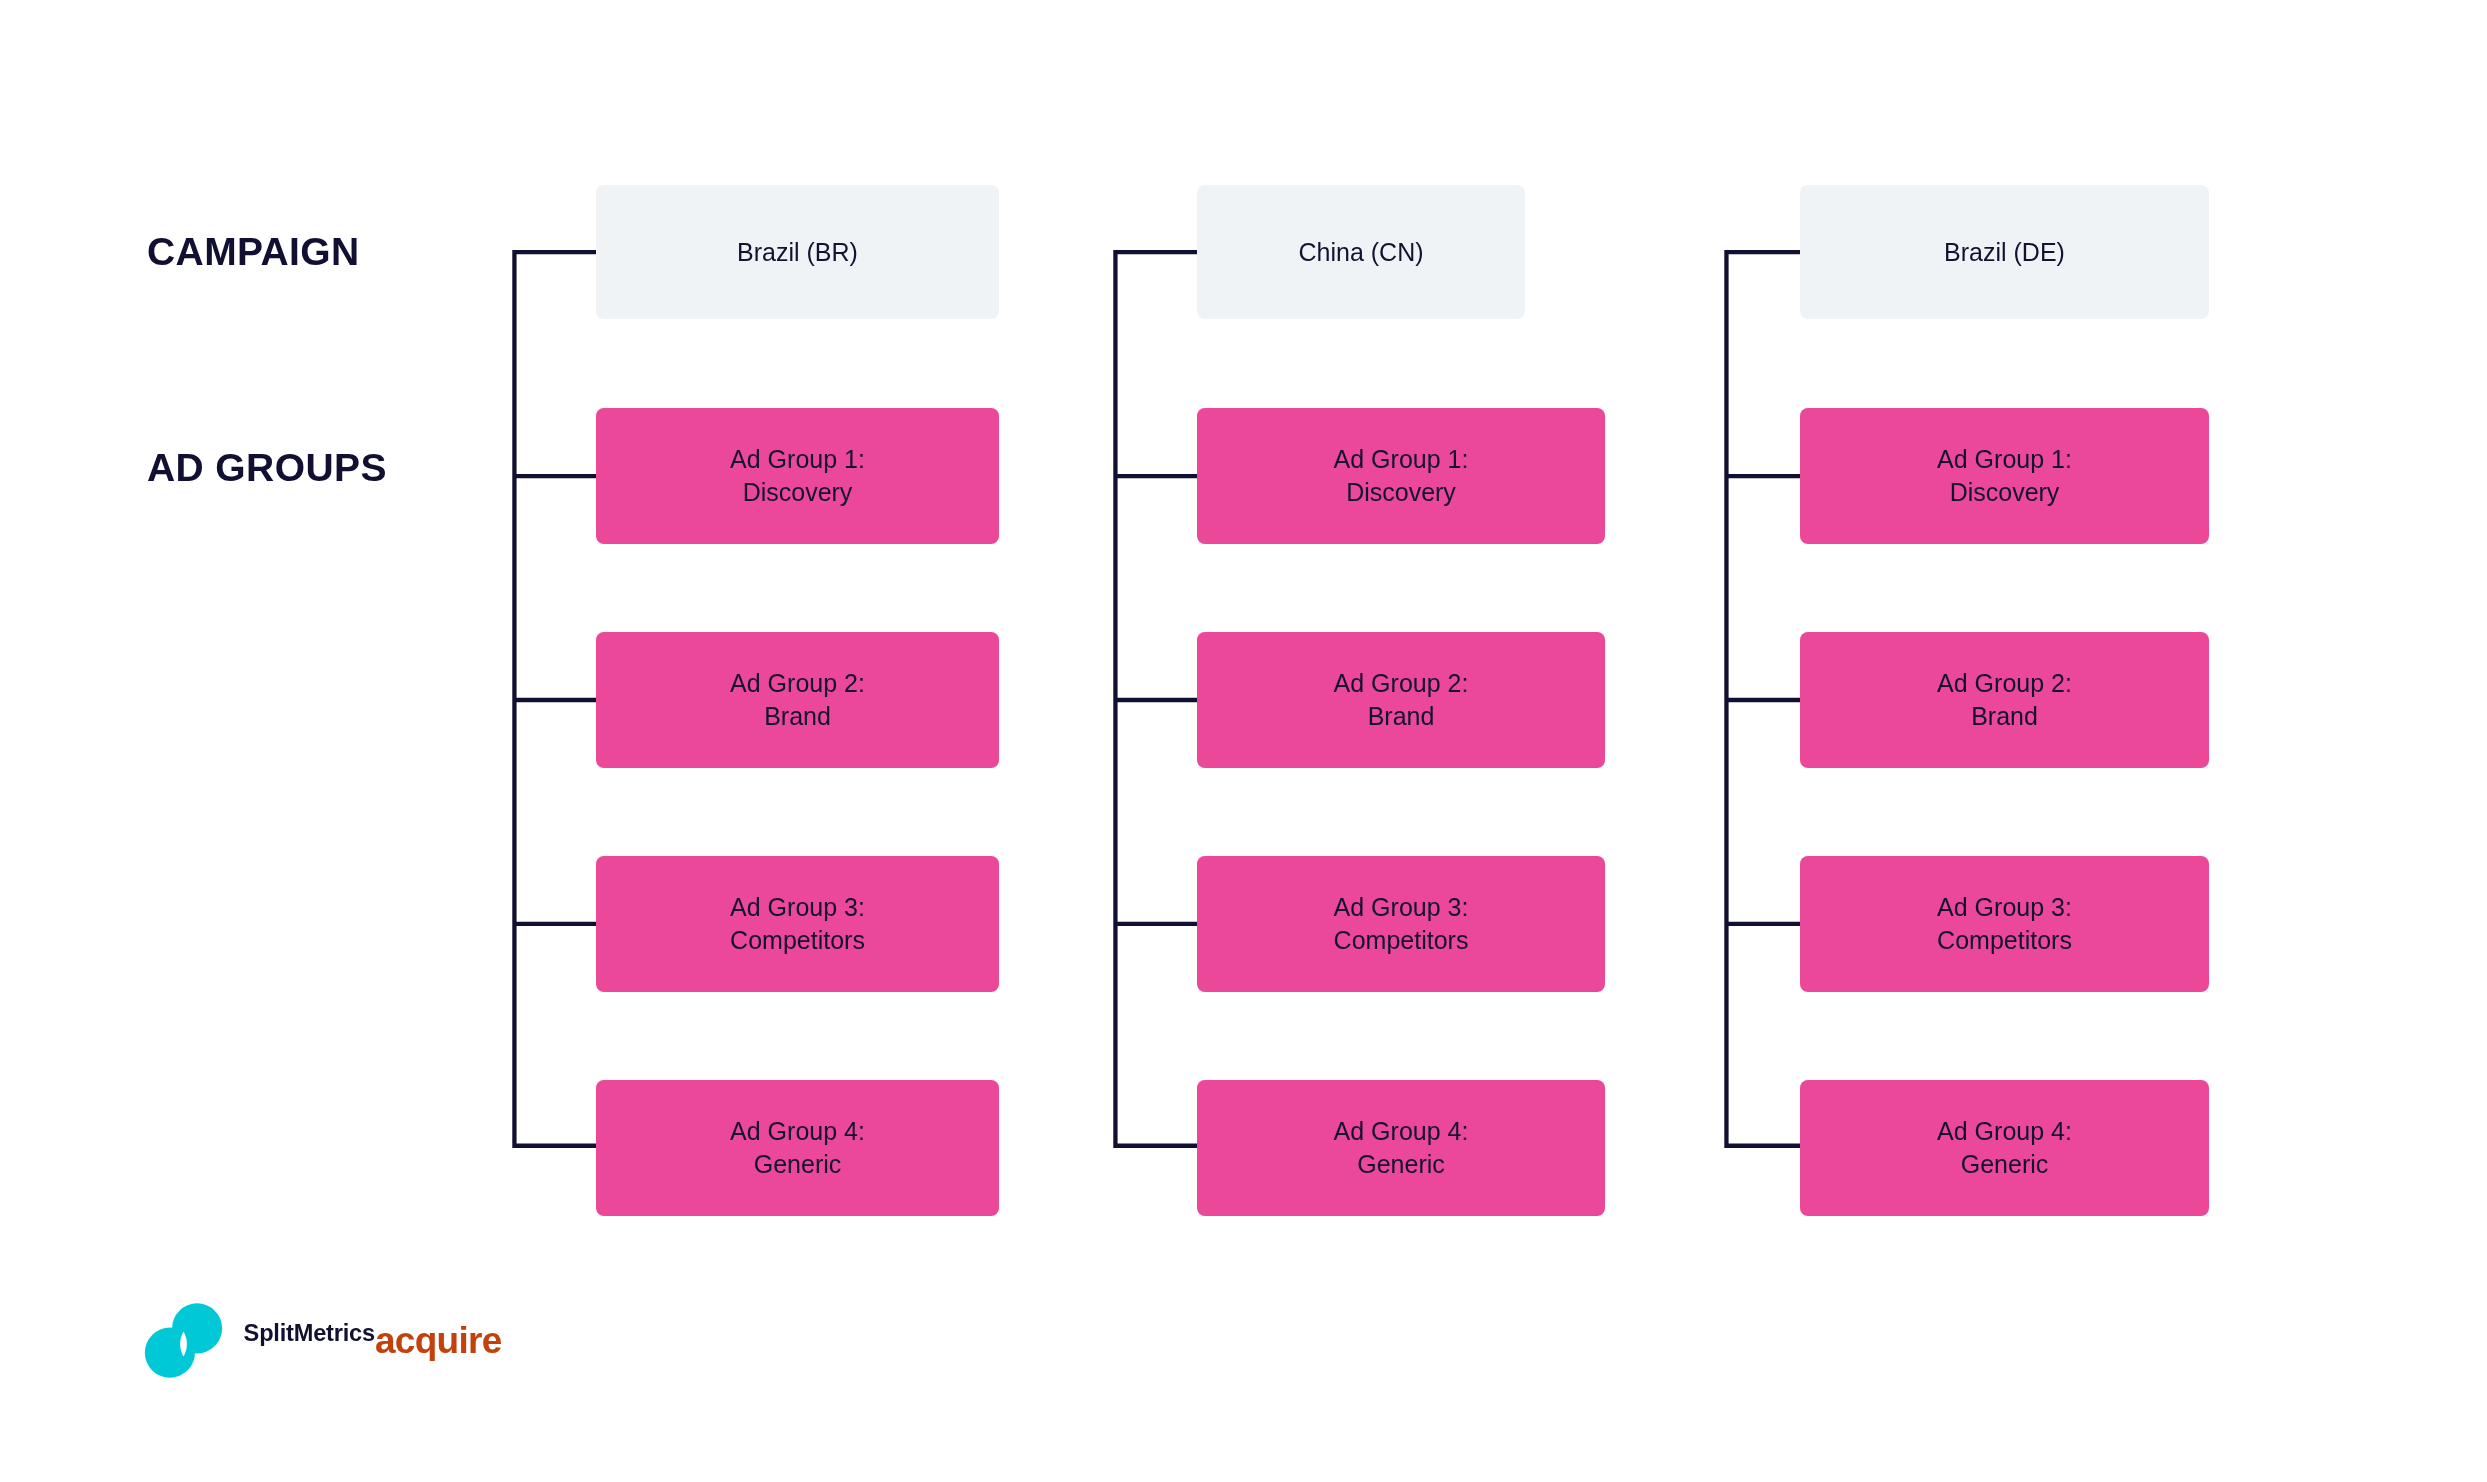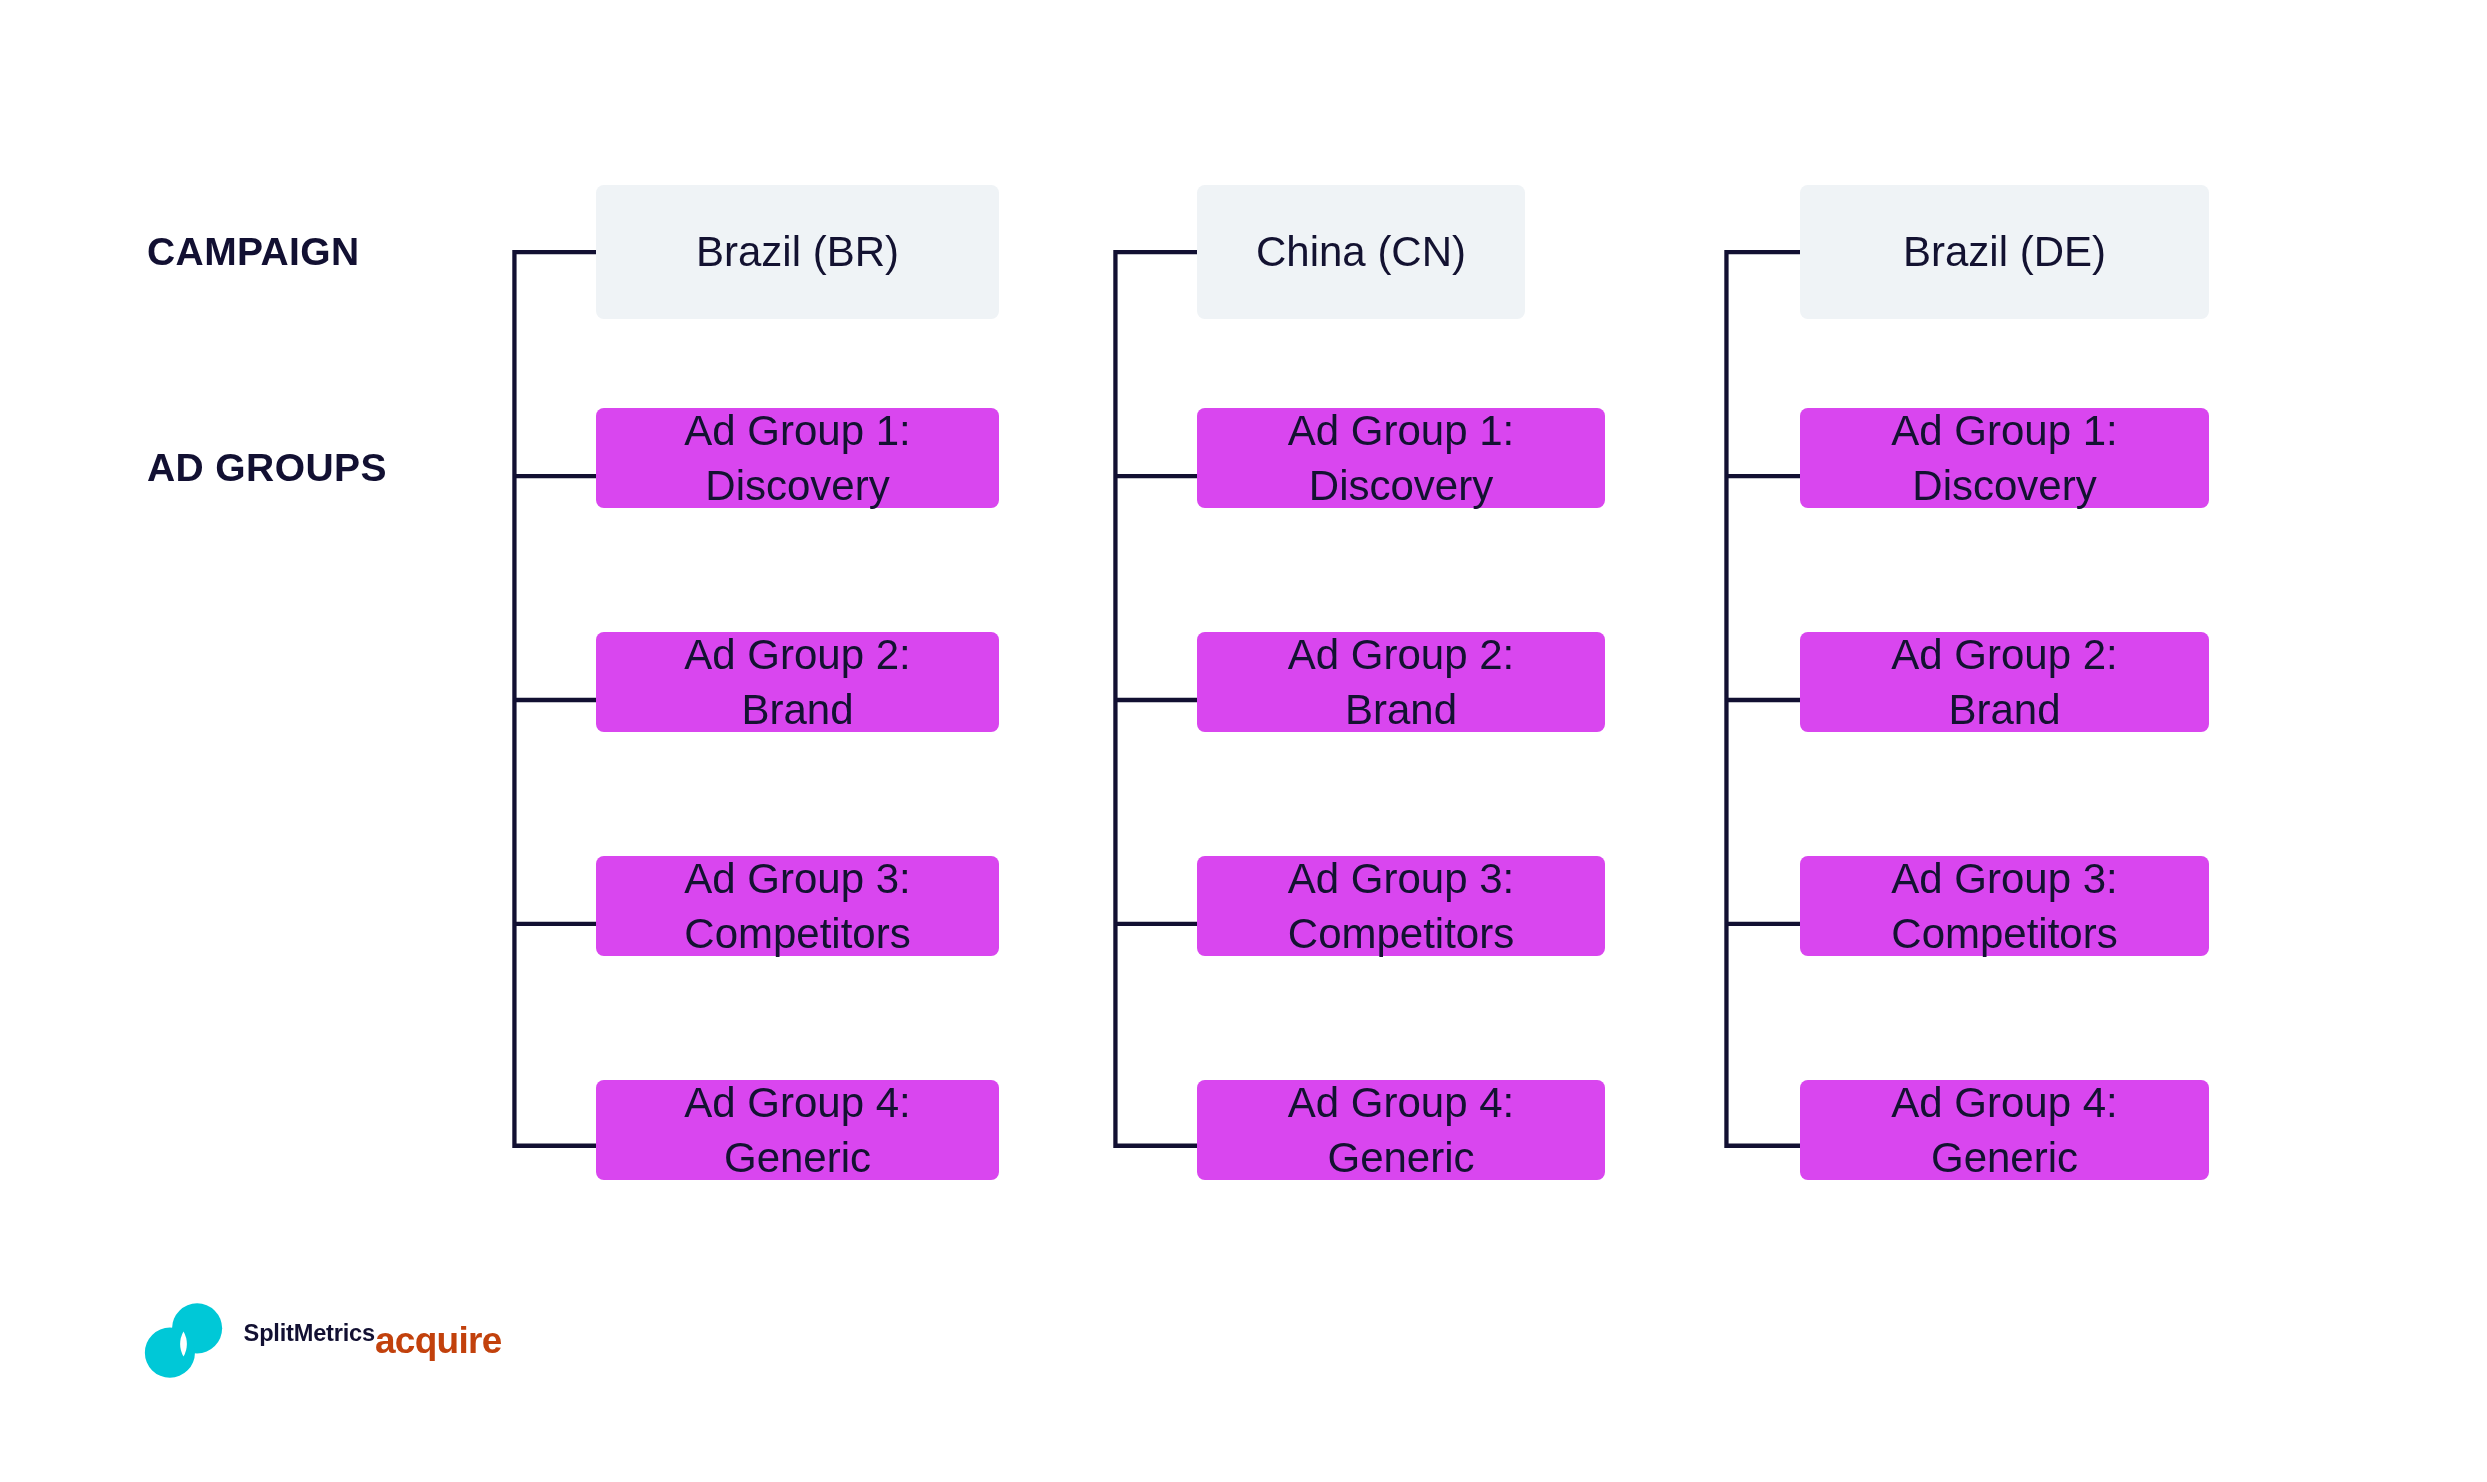--- a/index.html
+++ b/index.html
@@ -50,32 +50,32 @@
 
   
   .node {
     position: absolute;
     display: flex;
     align-items: center;
     justify-content: center;
     text-align: center;
     border-radius: 7.9px;
     color: #131231;
-    font-size: 42px;
+    font-size: 25px;
     line-height: 1.32;
     box-sizing: border-box;
     padding: 4.3px 10px;
   }
   .node.campaign {
     background: #eff3f6;
     height: 134px;
   }
   .node.adgroup {
-    background: #d946ef;
-    height: 100px;
+    background: #ec4899;
+    height: 136px;
   }
   .node .node-text {
     display: block;
     white-space: pre-line;
   }
 
   
   #logo {
     position: absolute;
     left: 142px;

